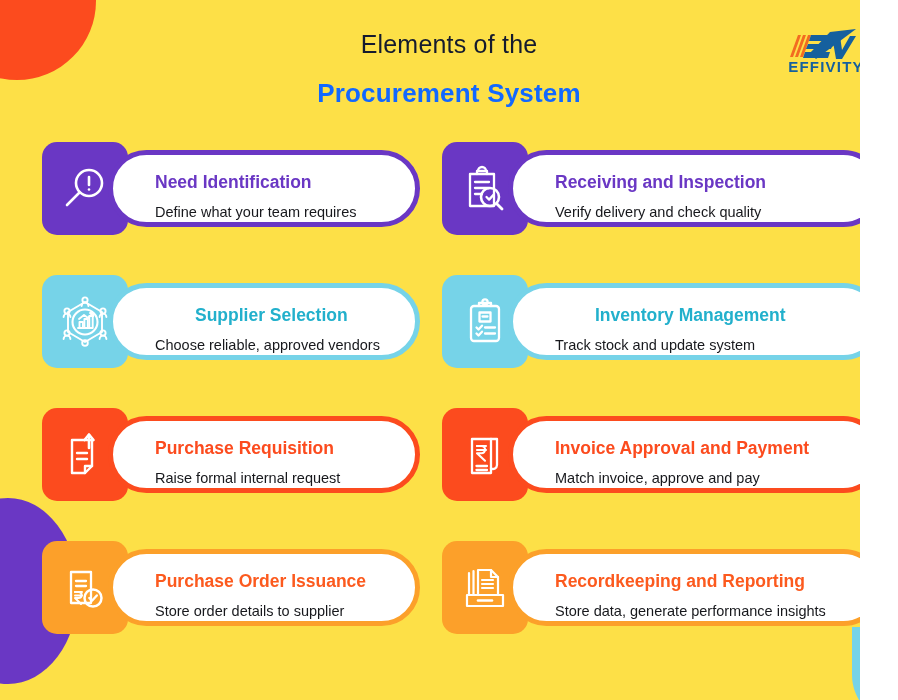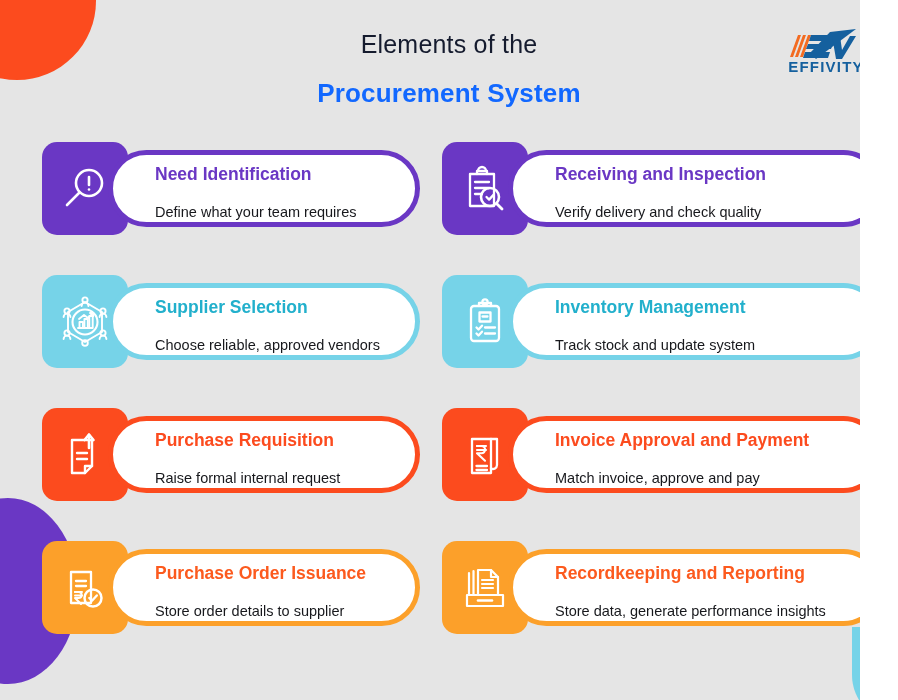--- a/index.html
+++ b/index.html
@@ -5,21 +5,21 @@
   * { box-sizing: border-box; margin: 0; padding: 0; }
   html, body {
     width: 898px; height: 700px;
     background: #ffffff;
     font-family: "Liberation Sans", sans-serif;
     overflow: hidden;
   }
   #stage {
     position: relative;
     width: 860px; height: 700px;
-    background: #e5e5e5;
+    background: #fde047;
     overflow: hidden;
     text-decoration: underline;
   }
 
   
   .deco { position: absolute; pointer-events: none; }
   #deco-topleft {
     left: -62px; top: -78px;
     width: 158px; height: 158px;
     background: #fc4b1e;
@@ -119,31 +119,31 @@
     line-height: 22px;
     color: #6a37c4;
     white-space: nowrap;
   }
   .card-sub {
     font-size: 14.5px;
     font-weight: 400;
     line-height: 20px;
     color: #17181c;
     white-space: nowrap;
-    margin-top: 17px;
+    margin-top: 9px;
   }
 
   
   .theme-purple .icon-tile { background: #6a37c4; }
   .theme-purple .pill      { border-color: #6a37c4; }
   .theme-purple .card-title{ color: #6a37c4; }
 
   .theme-cyan .icon-tile   { background: #76d3e8; }
   .theme-cyan .pill        { border-color: #76d3e8; }
-  .theme-cyan .card-title  { color: #22b0cc; }
+  .theme-cyan .card-title  { color: #22b0cc; margin-left: 40px; }
 
   .theme-red .icon-tile    { background: #fc4b1e; }
   .theme-red .pill         { border-color: #fc4b1e; }
   .theme-red .card-title   { color: #fc4b1e; }
 
   .theme-amber .icon-tile  { background: #fca02a; }
   .theme-amber .pill       { border-color: #fca02a; }
   .theme-amber .card-title { color: #fc5a1e; }
 </style>
 </head>

